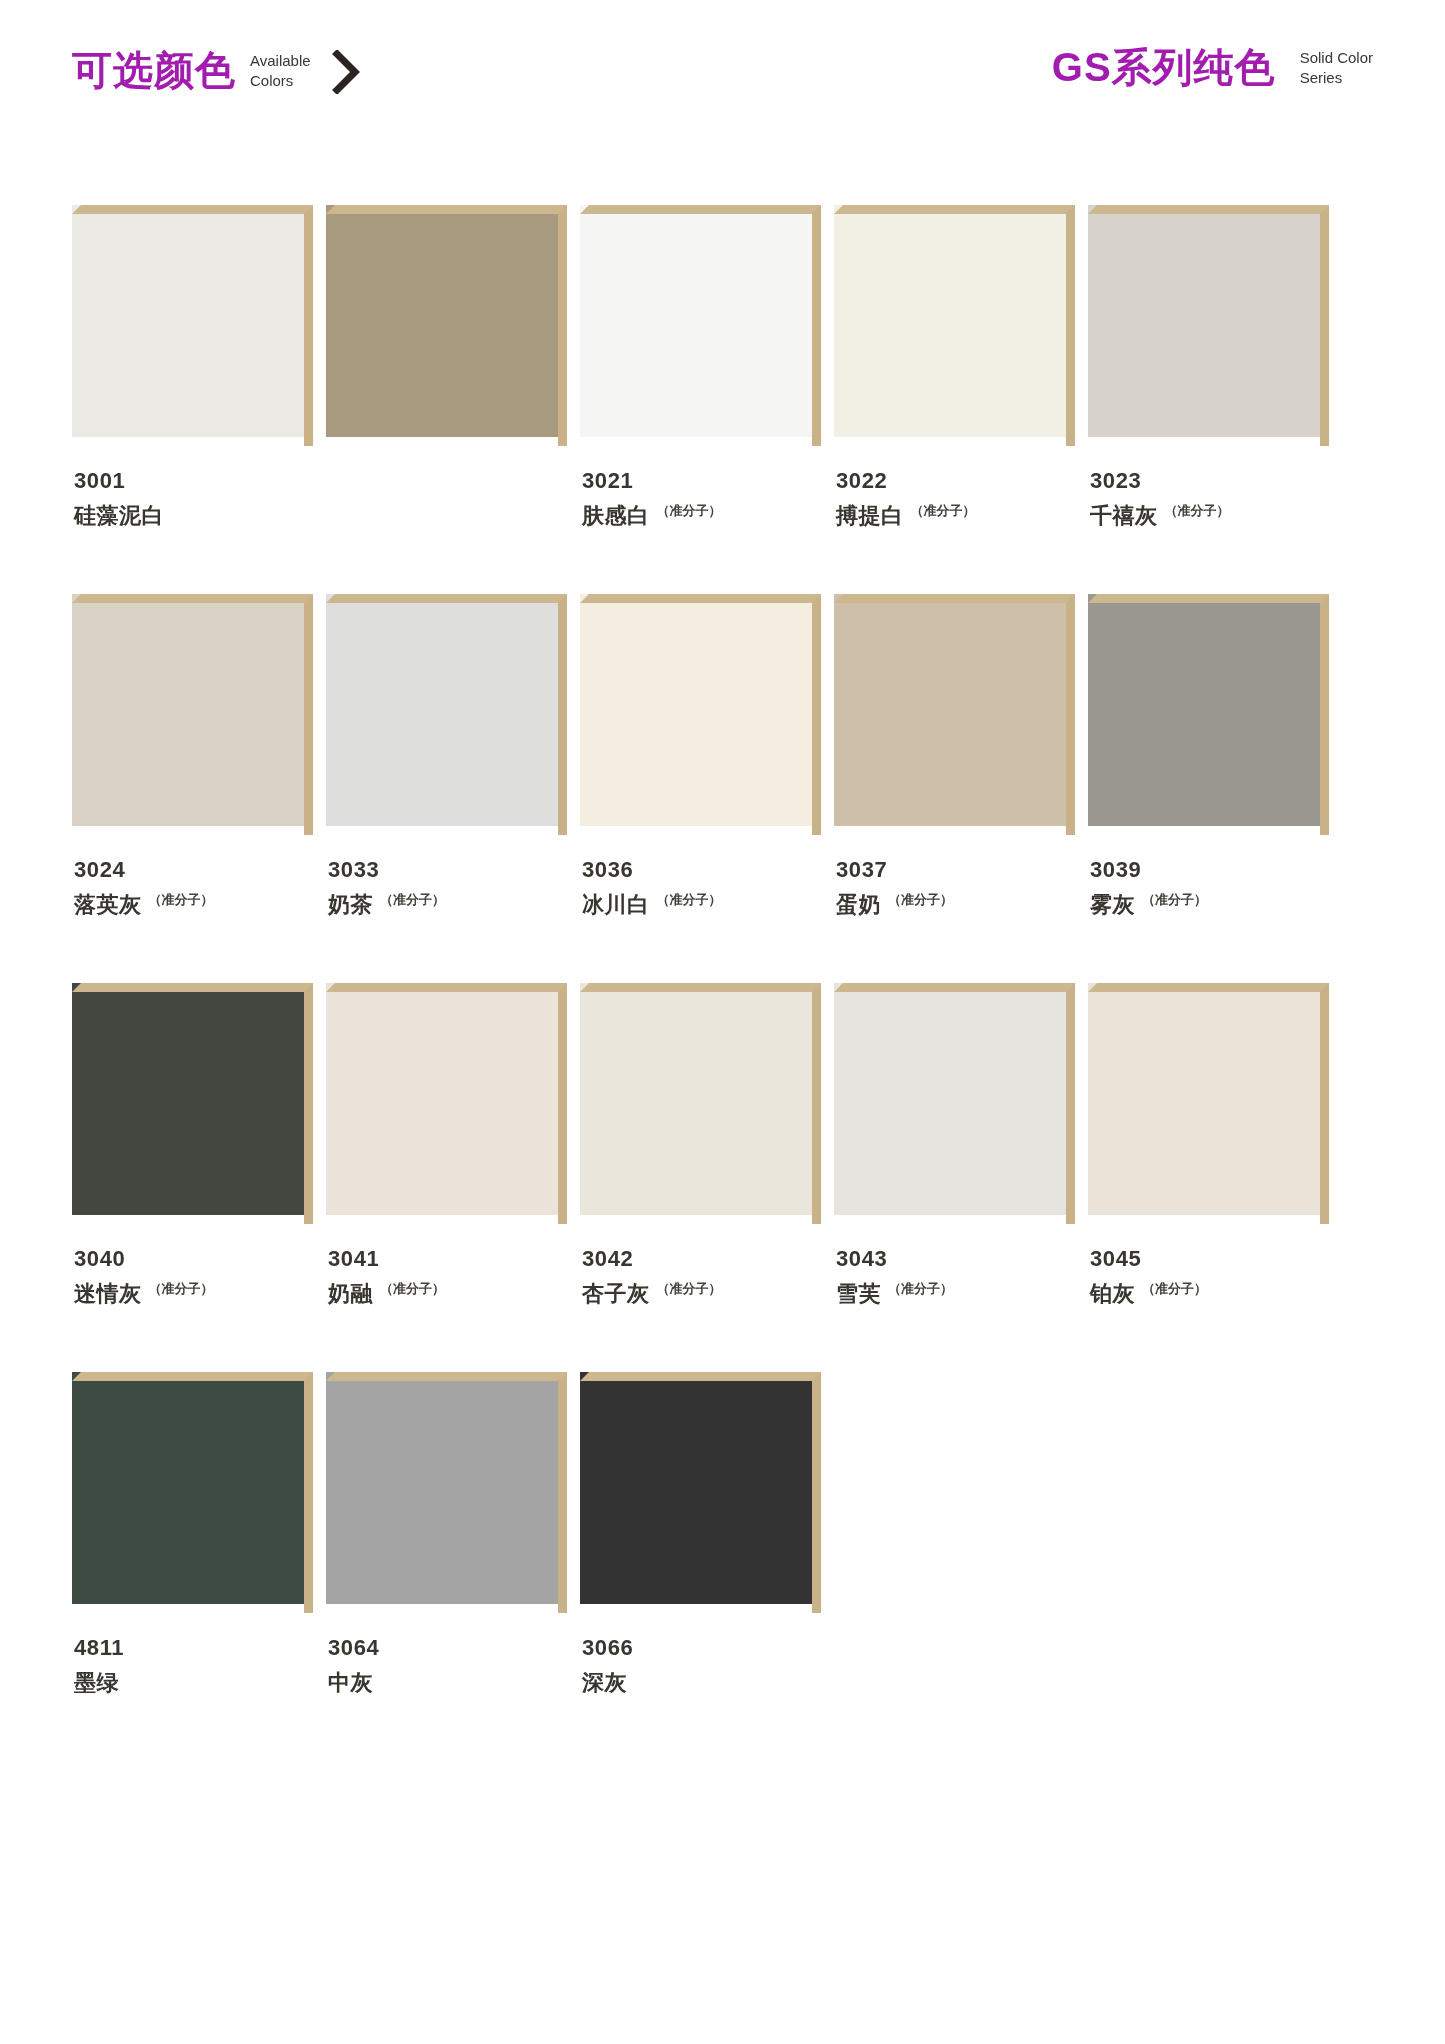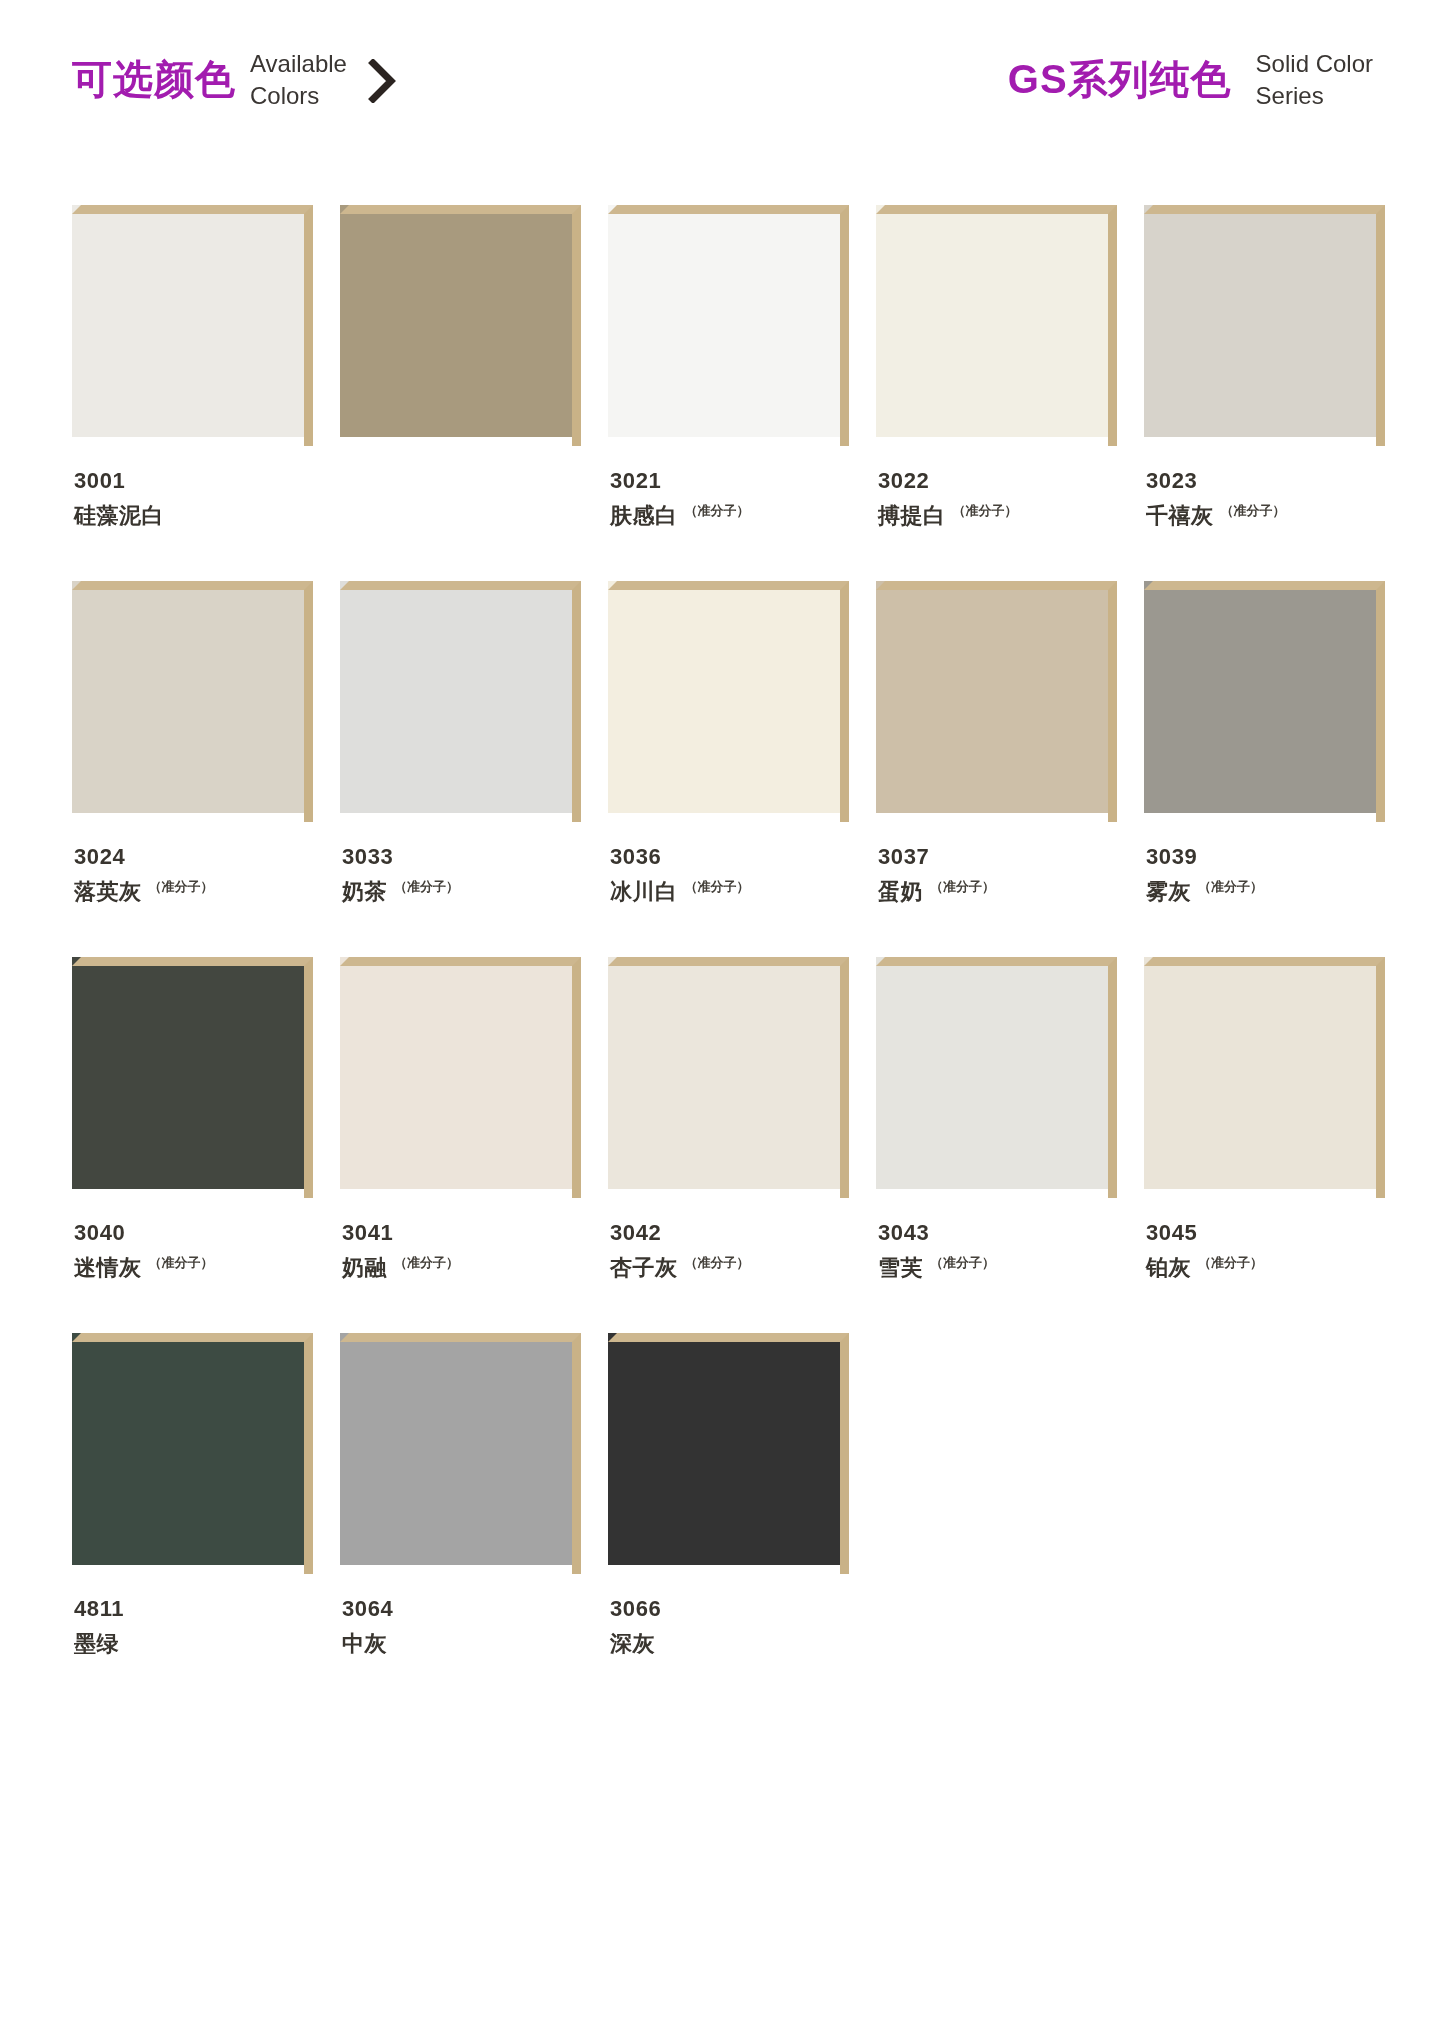--- a/index.html
+++ b/index.html
@@ -35,21 +35,21 @@
   }
   .header-cn {
     font-size: 40px;
     font-weight: 700;
     letter-spacing: 1px;
     color: #a21caf;
     line-height: 1;
     white-space: nowrap;
   }
   .header-en {
-    font-size: 24px;
+    font-size: 15px;
     font-weight: 400;
     line-height: 1.32;
     color: #3a3633;
     margin-left: 14px;
     white-space: pre-line;
     padding-top: 2px;
   }
   .chevron-icon {
     margin-left: 20px;
     display: inline-flex;
@@ -64,20 +64,21 @@
   
   .swatch-grid {
     position: absolute;
     top: 205px;
     left: 72px;
     width: 1316px;
     display: grid;
     grid-template-columns: repeat(5, 241px);
     column-gap: 27px;
     row-gap: 0;
+    gap: 13px;
   }
   .swatch-cell {
     width: 241px;
     margin-bottom: 54px;
   }
   .swatch-chip-wrap {
     position: relative;
     width: 241px;
     height: 241px;
   }

